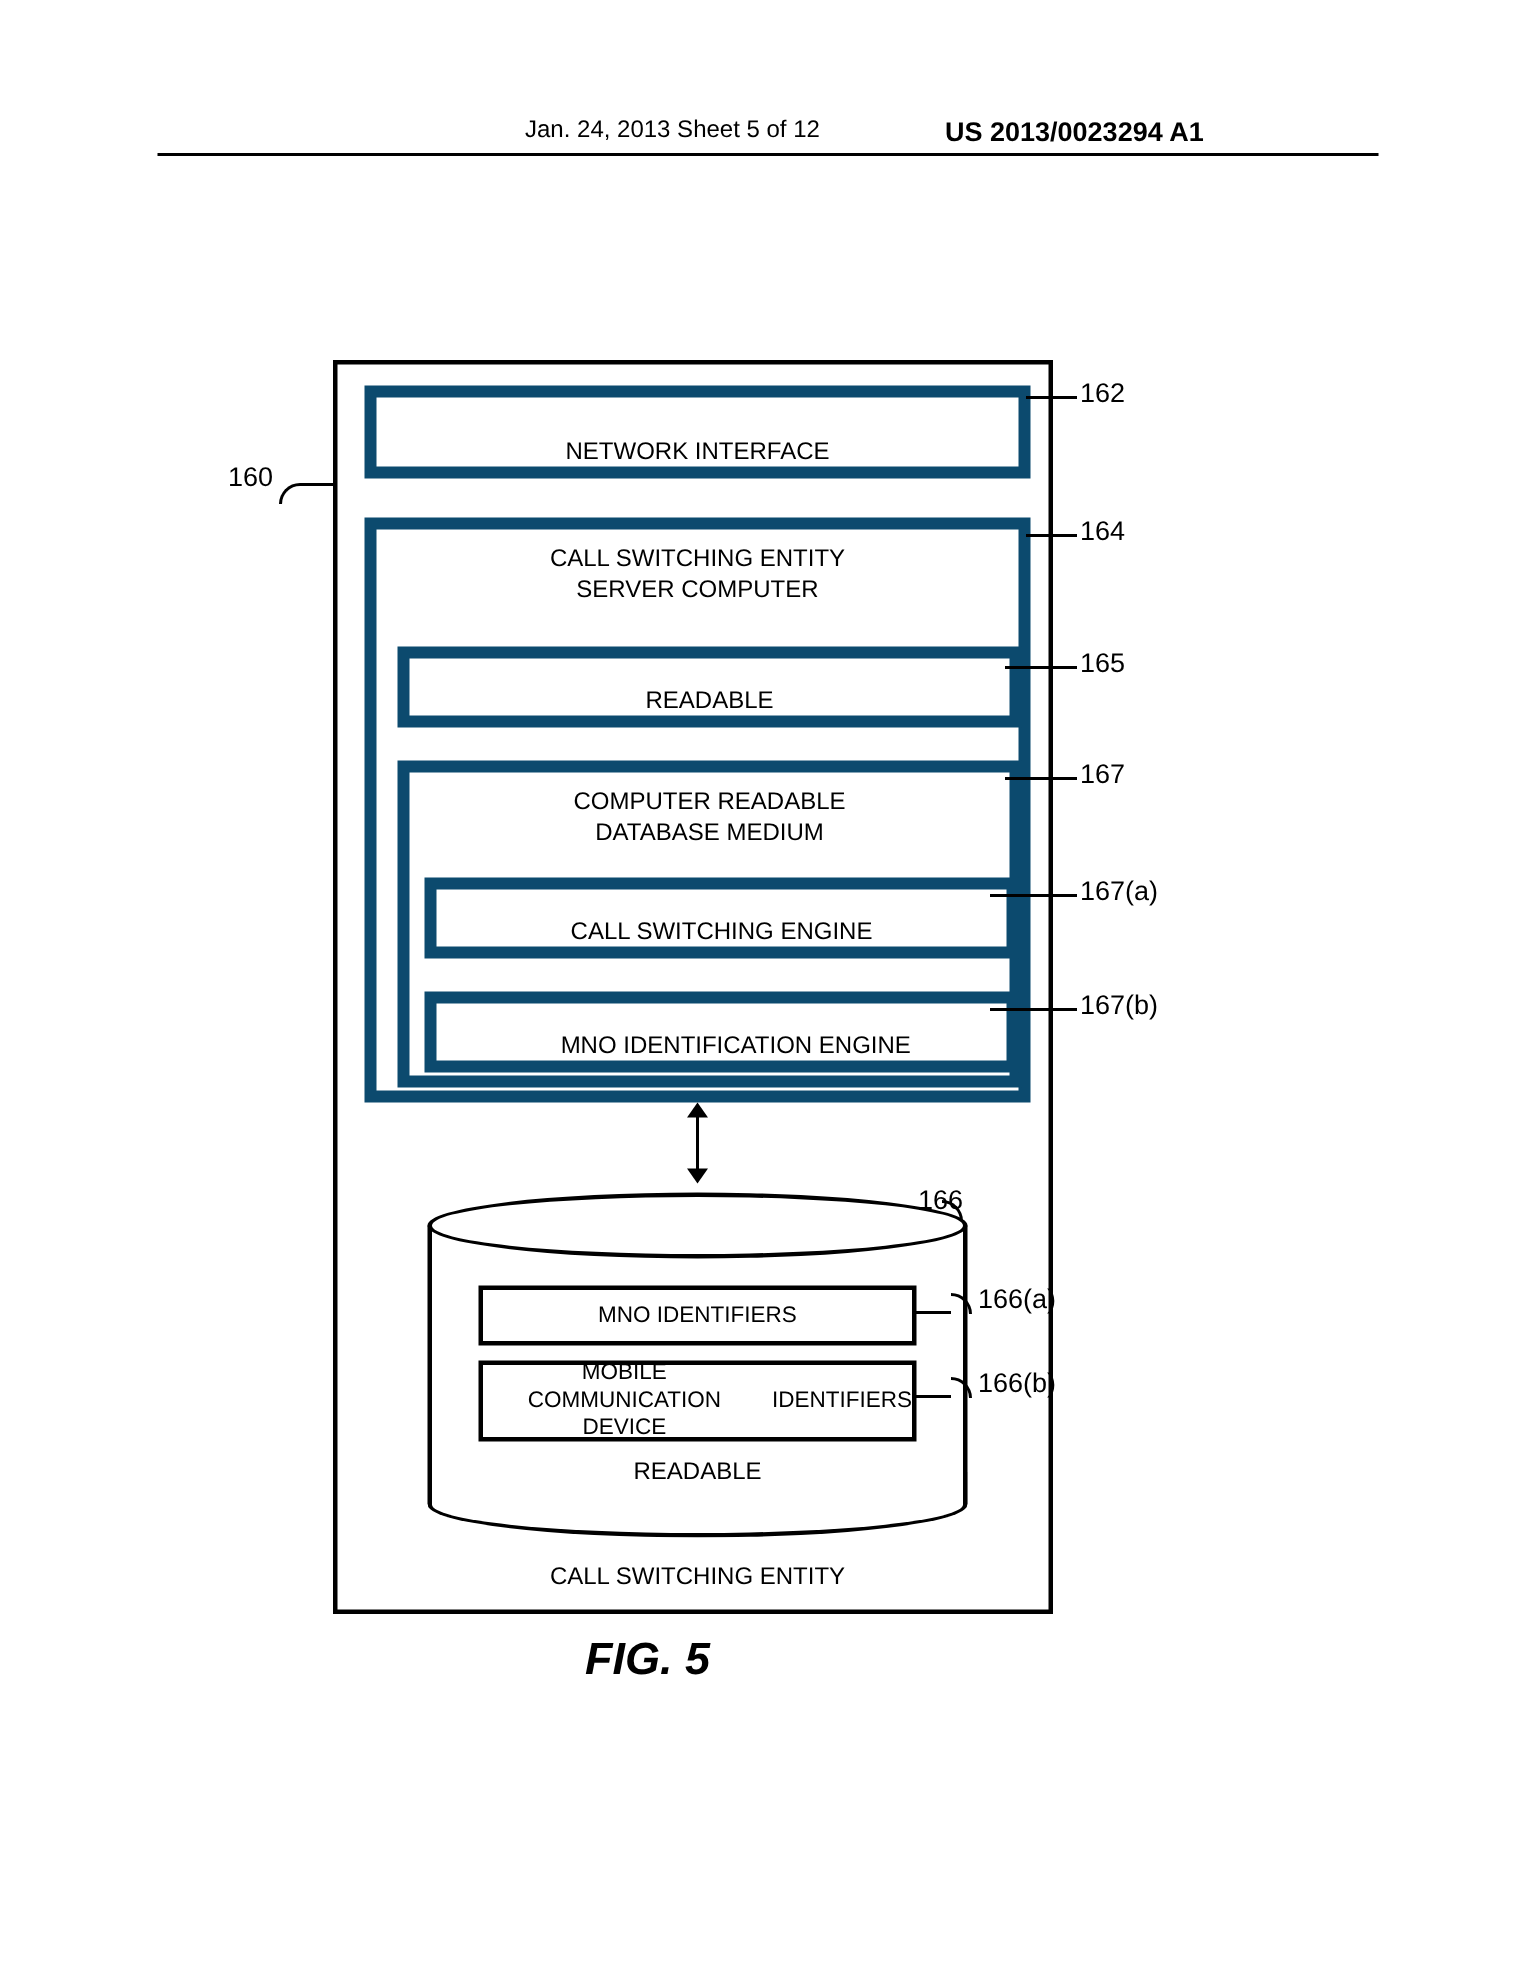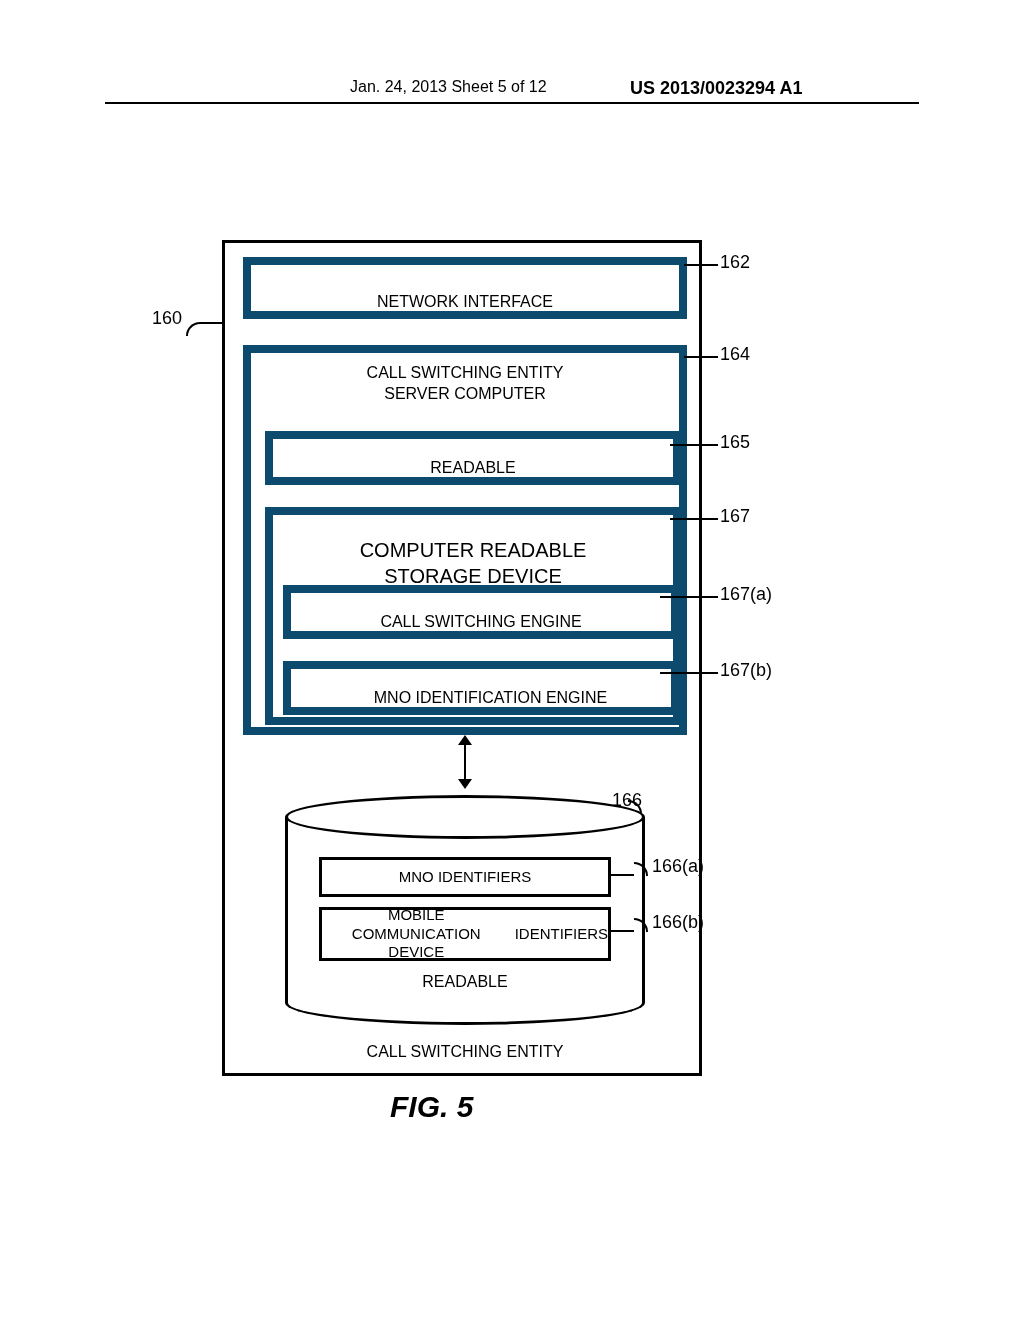--- a/index.html
+++ b/index.html
@@ -13,21 +13,21 @@
   .outer { position: absolute; left: 222px; top: 240px; width: 480px; height: 836px; border: 3px solid #000; }
   .inbox { position: absolute; border: 8px solid #0c4a6e; text-align: center; font-size: 16px; display: flex; align-items: flex-end; justify-content: center; }
 
   
   .b162 { left: 18px; top: 14px; width: 444px; height: 62px; }
   
   .b164 { left: 18px; top: 102px; width: 444px; height: 390px; }
   .b164title { position:absolute; left:0; top:10px; width:100%; text-align:center; font-size:16px; line-height:1.3; }
   .b165 { left: 14px; top: 78px; width: 416px; height: 54px; }
   .b167 { left: 14px; top: 154px; width: 416px; height: 218px; }
-  .b167title { position:absolute; left:0; top:22px; width:100%; text-align:center; font-size:20px; line-height:1.3; }
+  .b167title { position:absolute; left:0; top:10px; width:100%; text-align:center; font-size:16px; line-height:1.3; }
   .b167a { left: 10px; top: 70px; width: 396px; height: 54px; }
   .b167b { left: 10px; top: 146px; width: 396px; height: 54px; padding-left: 19px; }
 
   
   .arrowwrap { position:absolute; left: 236px; top: 492px; width: 8px; height: 54px; }
   .vline { position:absolute; left: 3px; top: 8px; width: 2px; height: 38px; background:#000; }
   .tri { width:0; height:0; position:absolute; }
   .triUp { left:-3px; top:0; border-left:7px solid transparent; border-right:7px solid transparent; border-bottom:10px solid #000; }
   .triDn { left:-3px; top:44px; border-left:7px solid transparent; border-right:7px solid transparent; border-top:10px solid #000; }
 
@@ -75,21 +75,21 @@
         <span>SERVER COMPUTER</span>
       </div>
 
       <div class="inbox b165">
         <span>READABLE</span>
       </div>
 
       <div class="inbox b167" style="display:block;">
         <div class="b167title">
           <span>COMPUTER READABLE</span><br>
-          <span>STORAGE DEVICE</span>
+          <span>DATABASE MEDIUM</span>
         </div>
         <div class="inbox b167a">
           <span>CALL SWITCHING ENGINE</span>
         </div>
         <div class="inbox b167b">
           <span>MNO IDENTIFICATION ENGINE</span>
         </div>
       </div>
     </div>
 

